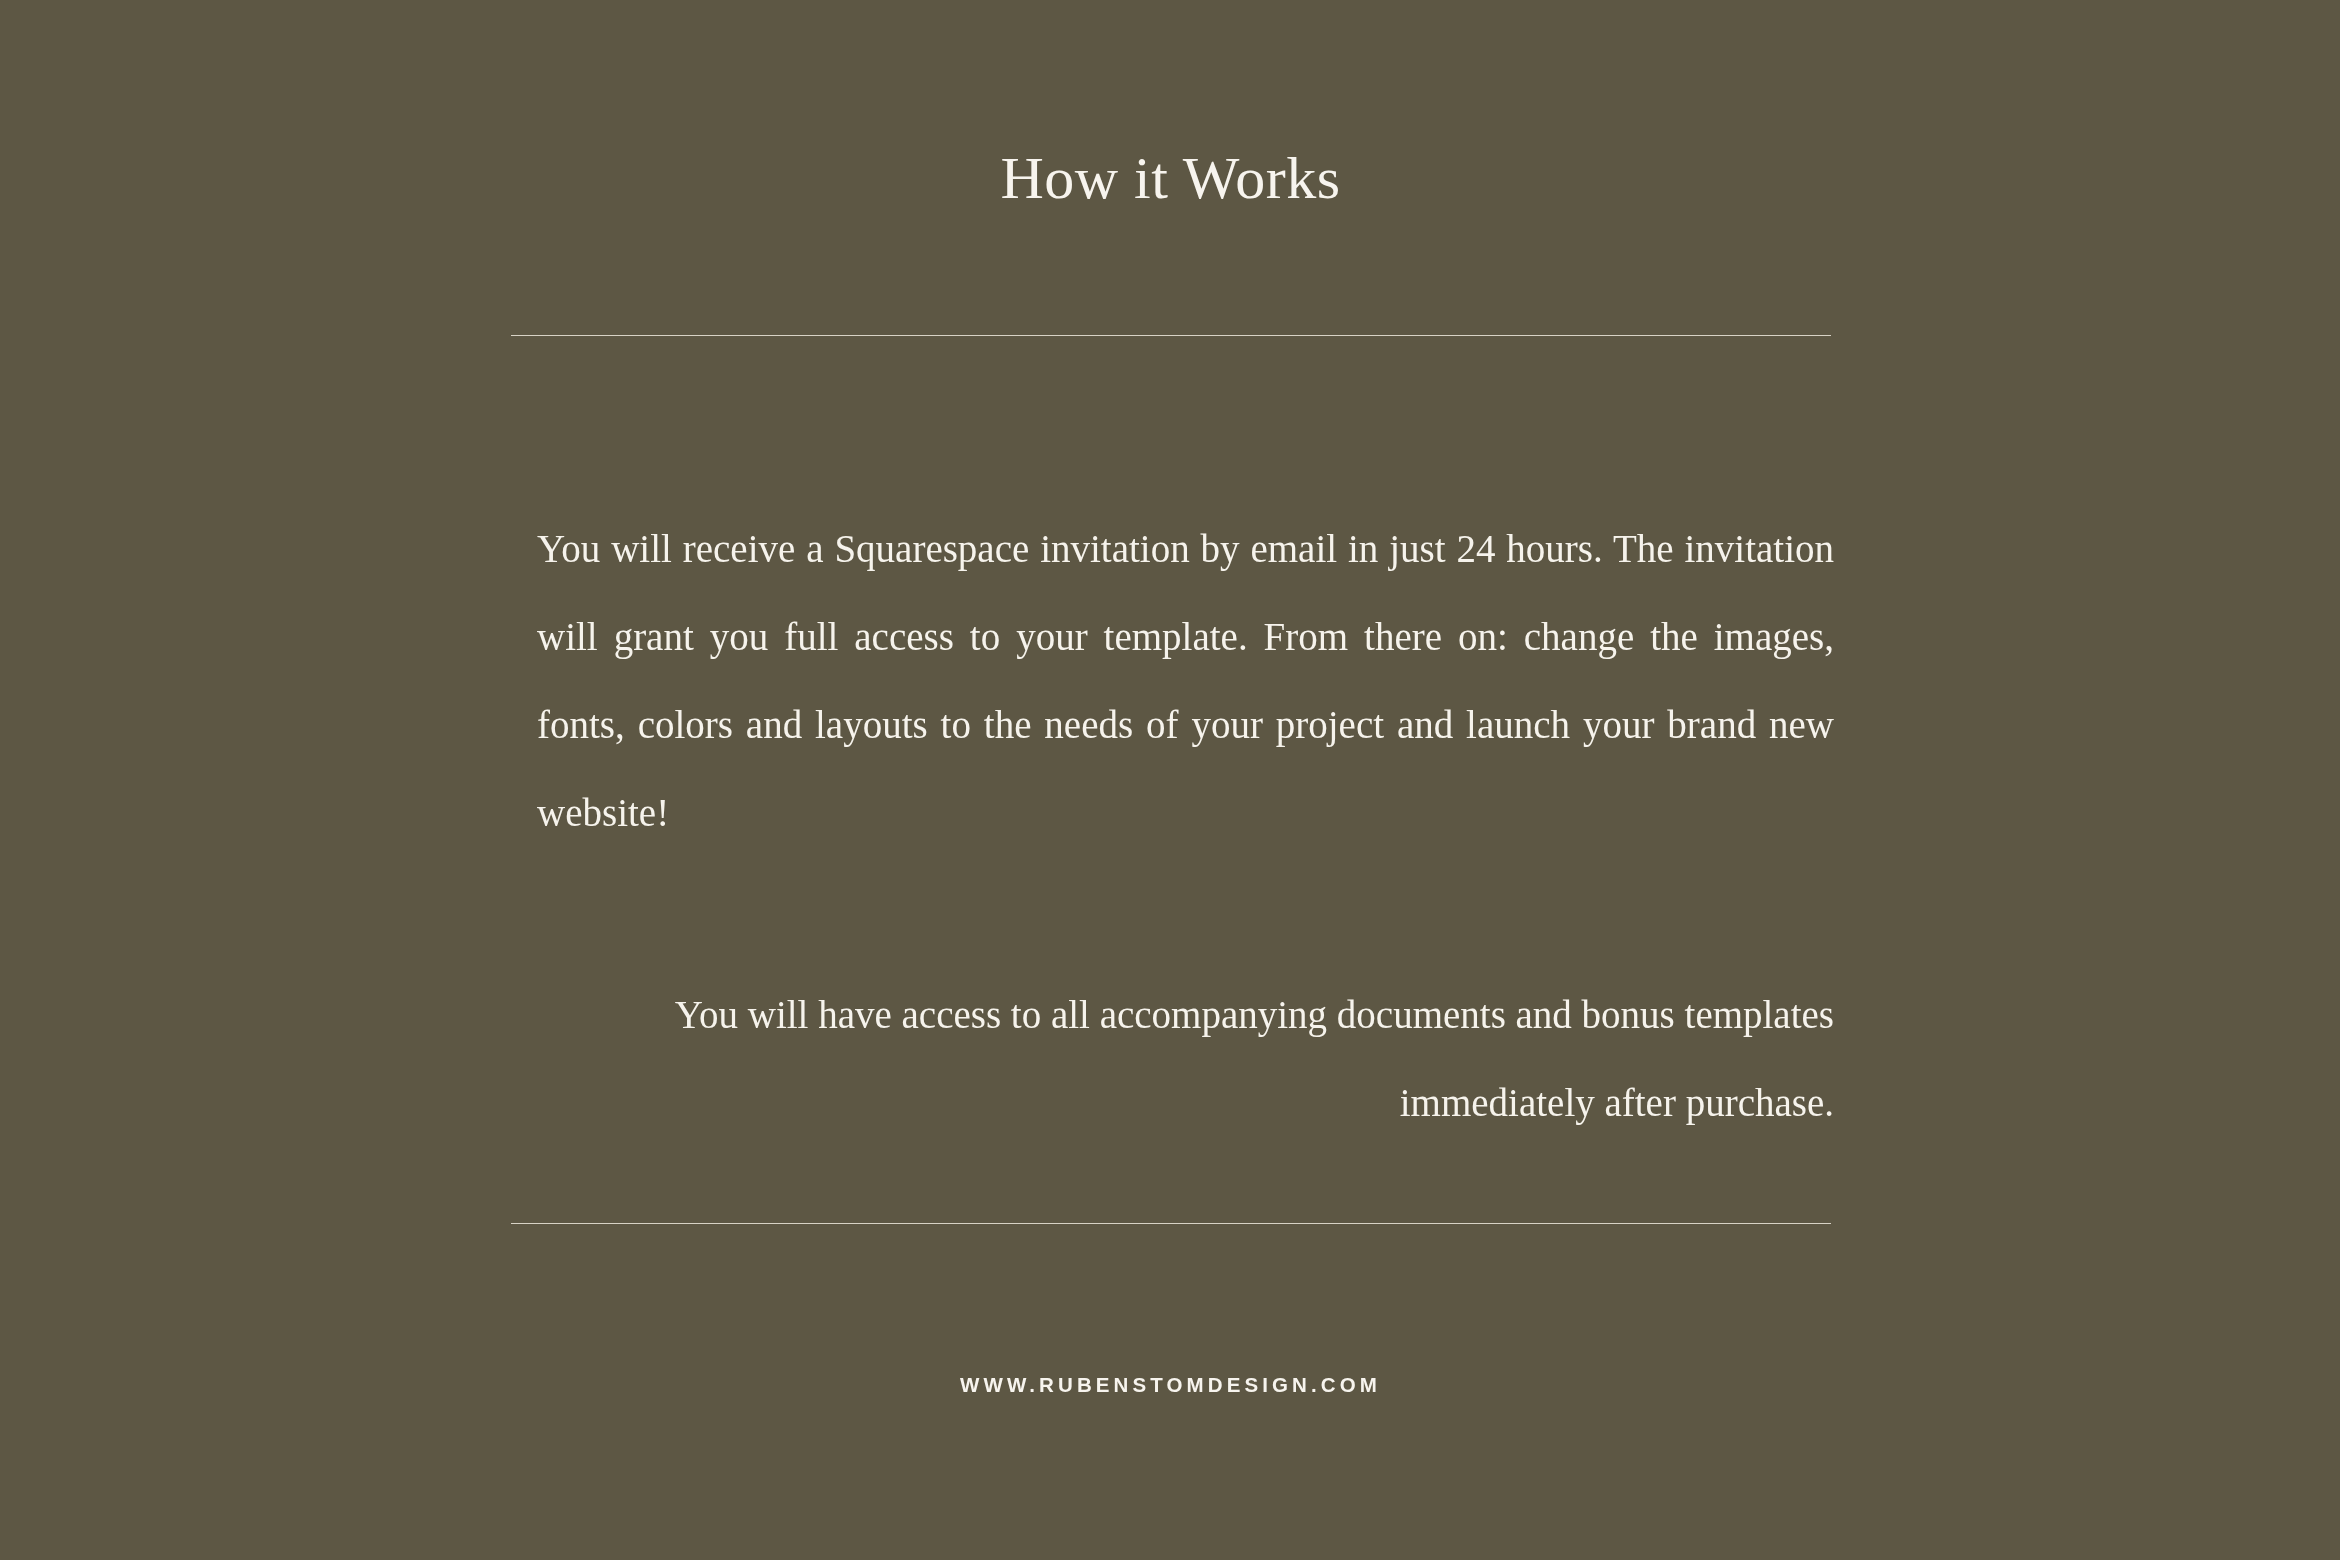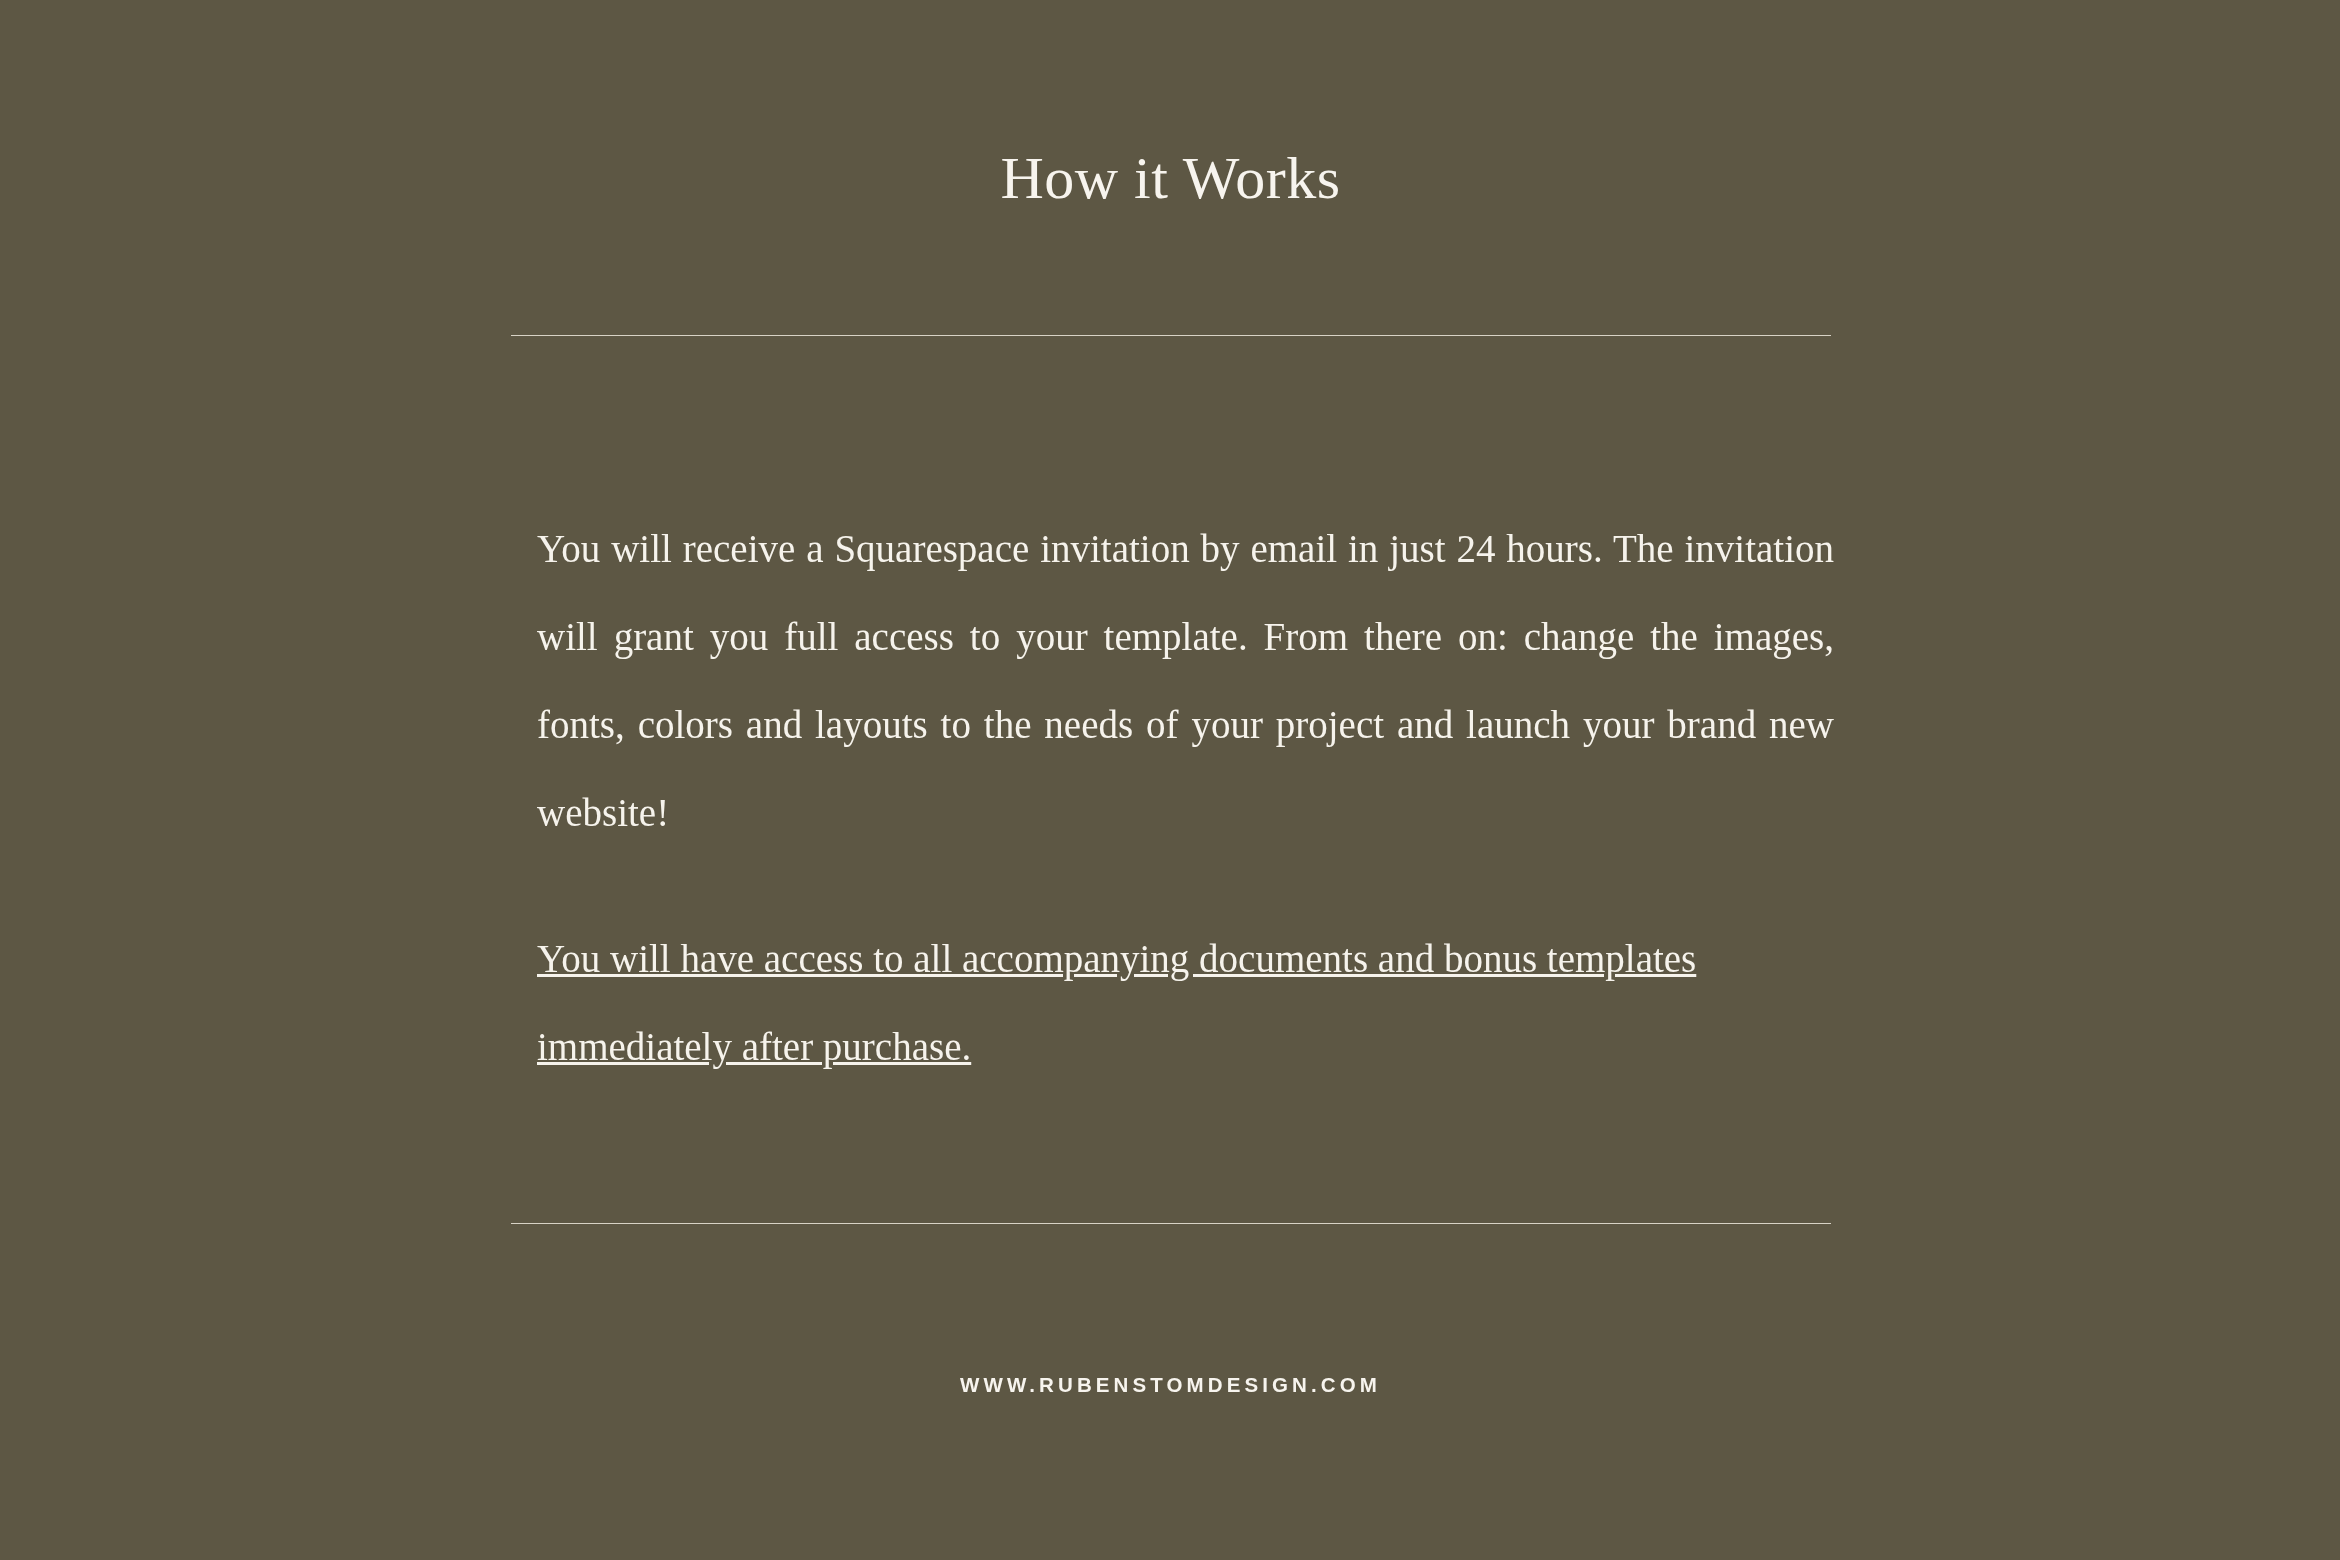--- a/index.html
+++ b/index.html
@@ -52,23 +52,22 @@
     font-size: 39px;
     line-height: 88px;
     margin-left: 12px;
   }
   .para-1 {
     top: 466px;
     text-align: justify;
     text-align-last: left;
   }
   .para-2 {
-    top: 876px;
-    text-align: left;
-    text-decoration: underline;
+    top: 932px;
+    text-align: right;
   }
   .footer {
     position: absolute;
     top: 1373px;
     left: 0;
     width: 2341px;
     text-align: center;
     color: #f7f4ee;
     font-family: "Liberation Sans", sans-serif;
     font-size: 20.5px;

